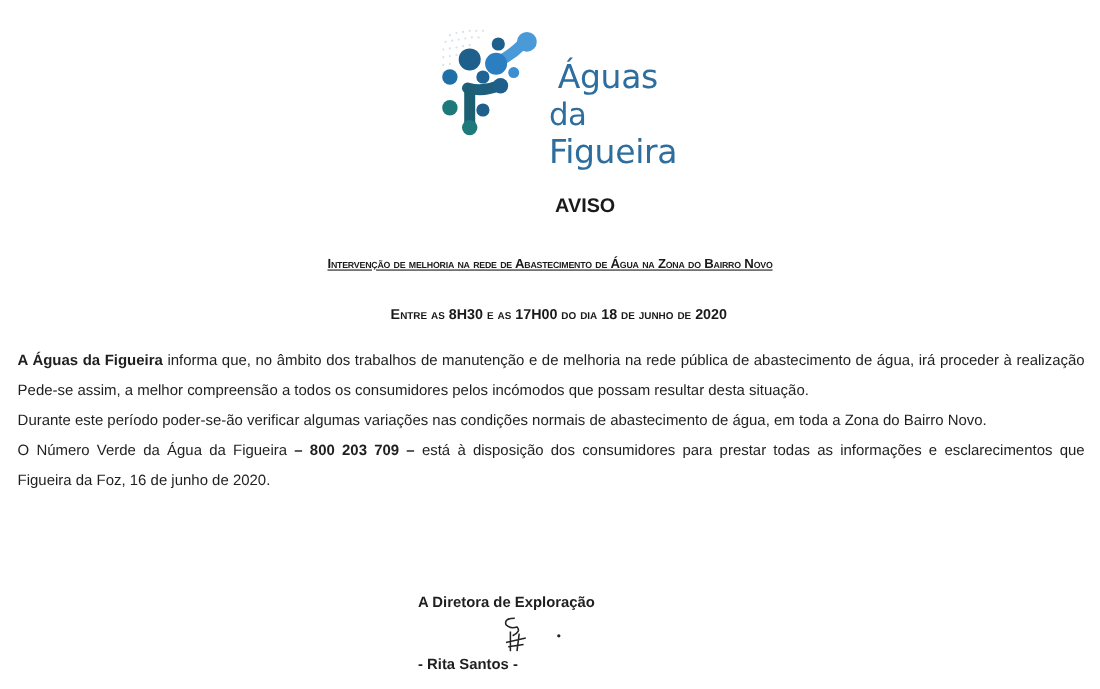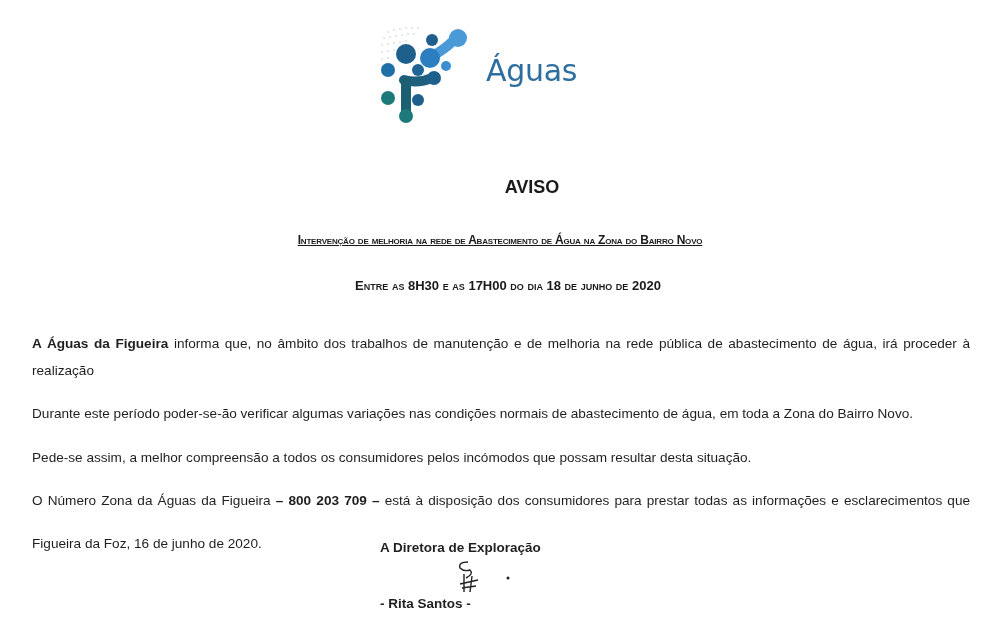--- a/index.html
+++ b/index.html
@@ -4,21 +4,21 @@
 <style>
   html, body { margin: 0; padding: 0; }
   body {
     width: 1000px; height: 626px; overflow: hidden;
     background: #ffffff;
     font-family: "Liberation Sans", "DejaVu Sans", sans-serif;
     color: #1a1a1a;
     position: relative;
   }
   .logo {
-    position: absolute; left: 374px; top: 18px; width: 250px; height: 112px;
+    position: absolute; left: 395px; top: 18px; width: 250px; height: 112px;
   }
   .logo svg { position: absolute; left: 0; top: 0; }
   .logo-text {
     position: absolute; left: 108px; top: 36px;
     color: #2d6e9e;
     font-family: "DejaVu Sans", sans-serif;
     font-size: 30px; line-height: 34px; letter-spacing: -0.3px;
   }
   .logo-text .l1 { display: block; padding-left: 4px; }
   .logo-text .l2 { display: block; margin-left: -4px; }
@@ -32,21 +32,21 @@
   .h-title {
     top: 233px; font-size: 12px; text-decoration: underline;
     font-variant: small-caps; letter-spacing: -0.2px;
   }
   .h-date { top: 278px; font-size: 13px; font-variant: small-caps; left: 8px; }
 
   .body-text {
     position: absolute; left: 16px; top: 314px; width: 970px;
     font-size: 13.6px; line-height: 27.2px; color: #1f1f1f;
   }
-  .body-text p { margin: 16px; }
+  .body-text p { margin: 0; }
   .justify { text-align: justify; text-align-last: justify; }
   .bold { font-weight: bold; }
 
   .sign {
     position: absolute; left: 380px; width: 240px; text-align: left;
     font-weight: bold; font-size: 13.5px; color: #1f1f1f;
   }
   .sign-role { top: 540px; }
   .sign-name { top: 596px; }
   .signature { position: absolute; left: 450px; top: 558px; }
@@ -95,32 +95,33 @@
 
     <path d="M30 62 Q44 66 58 60" stroke="#1f5f7e" stroke-width="10" fill="none" stroke-linecap="round"></path>
     <path d="M32 64 L32 96" stroke="#1c5f72" stroke-width="10" fill="none" stroke-linecap="round"></path>
     <circle cx="60" cy="60" r="7" fill="#1f5f8c"></circle>
     <circle cx="14" cy="80" r="7" fill="#1e7a7a"></circle>
     <circle cx="44" cy="82" r="6" fill="#1f5f8c"></circle>
     <circle cx="32" cy="98" r="7" fill="#1e7a7a"></circle>
   </svg>
   <div class="logo-text">
     <span class="l1">Águas</span>
+    <span class="l2"><span class="small">da </span><span>Figueira</span></span>
   </div>
 </div>
 
 <div class="heading h-aviso">AVISO</div>
 <div class="heading h-title">Intervenção de melhoria na rede de Abastecimento de Água na Zona do Bairro Novo</div>
 <div class="heading h-date">Entre as 8H30 e as 17H00 do dia 18 de junho de 2020</div>
 
 <div class="body-text">
   <p class="justify"><span class="bold">A Águas da Figueira</span><span> informa que, no âmbito dos trabalhos de manutenção e de melhoria na rede pública de abastecimento de água, irá proceder à realização</span></p>
+  <p>Pede-se assim, a melhor compreensão a todos os consumidores pelos incómodos que possam resultar desta situação.</p>
   <p>Durante este período poder-se-ão verificar algumas variações nas condições normais de abastecimento de água, em toda a Zona do Bairro Novo.</p>
-  <p>Pede-se assim, a melhor compreensão a todos os consumidores pelos incómodos que possam resultar desta situação.</p>
-  <p class="justify"><span>O Número Zona da Águas da Figueira </span><span class="bold">– 800 203 709 –</span><span> está à disposição dos consumidores para prestar todas as informações e esclarecimentos que</span></p>
+  <p class="justify"><span>O Número Verde da Água da Figueira </span><span class="bold">– 800 203 709 –</span><span> está à disposição dos consumidores para prestar todas as informações e esclarecimentos que</span></p>
   <p>Figueira da Foz, 16 de junho de 2020.</p>
 </div>
 
 <div class="sign sign-role">A Diretora de Exploração</div>
 <svg class="signature" width="80" height="36" viewBox="0 0 80 36">
   <path d="M18 4 Q8 4 10 10 Q14 14 20 12 Q24 16 16 20" stroke="#222" stroke-width="1.4" fill="none"></path>
   <path d="M10 26 L28 22 M14 16 L14 34 M22 18 L20 34 M12 30 L26 28" stroke="#222" stroke-width="1.4" fill="none"></path>
   <circle cx="58" cy="20" r="1.5" fill="#222"></circle>
 </svg>
 <div class="sign sign-name">- Rita Santos -</div>

